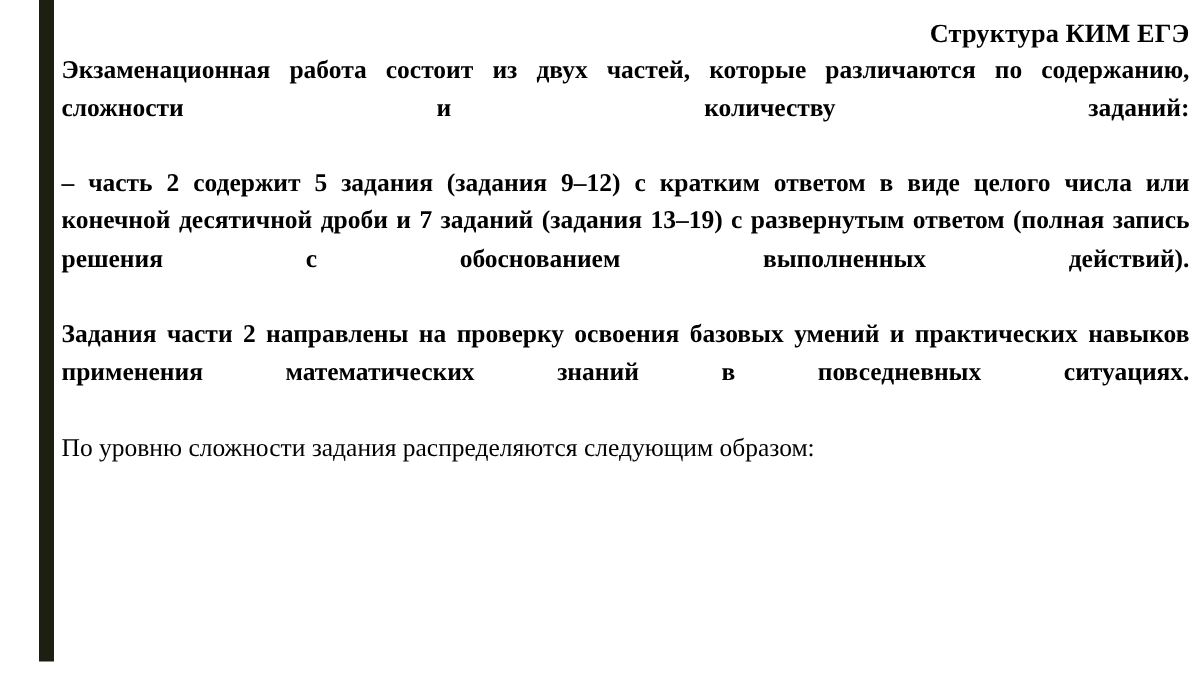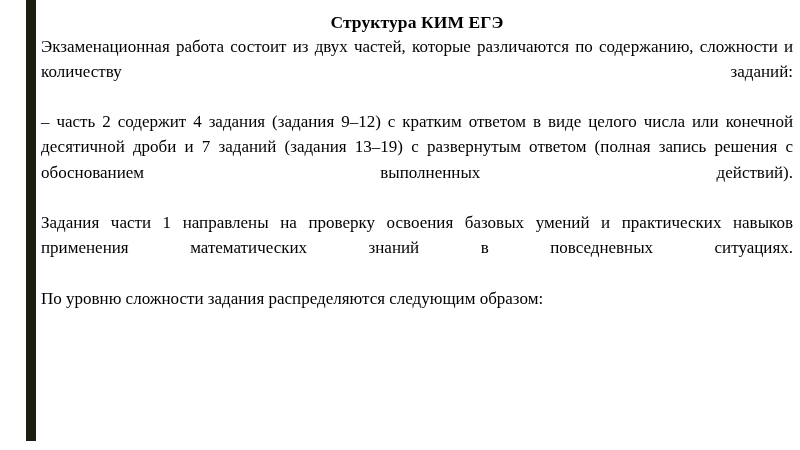--- a/index.html
+++ b/index.html
@@ -32,21 +32,21 @@
     left: 41px;
     top: 0px;
     width: 752px;
     height: 450px;
     box-sizing: border-box;
   }
 
   .slide-title {
     font-size: 17.5px;
     font-weight: bold;
-    text-align: center;
+    text-align: right;
     line-height: 1.0;
     margin: 0;
     padding-top: 14px;
     padding-bottom: 2px;
     letter-spacing: 0.1px;
   }
 
   .body-block {
     margin: 0;
     padding: 0;
@@ -64,20 +64,21 @@
   }
 
   
   p.para:last-child {
     margin-bottom: 0;
   }
 
   
   p.para.justify-all {
     text-align: justify;
+    font-weight: bold;
   }
   p.para.justify-all::after {
     content: "";
     display: inline-block;
     width: 100%;
     height: 0;
   }
 </style>
 </head>
 <body>
@@ -86,21 +87,21 @@
 
 <div class="slide">
 
   <h1 class="slide-title">Структура КИМ ЕГЭ</h1>
 
   <div class="body-block">
 
     <p class="para justify-all">Экзаменационная работа состоит из двух частей, которые различаются по содержанию, сложности и количеству заданий:</p>
 
 
-    <p class="para justify-all">– часть 2 содержит 4 задания (задания 9–12) с кратким ответом в виде целого числа или конечной десятичной дроби и 7 заданий (задания 13–19) с развернутым ответом (полная запись решения с обоснованием выполненных действий).</p>
+    <p class="para justify-all">– часть 2 содержит 5 задания (задания 9–12) с кратким ответом в виде целого числа или конечной десятичной дроби и 7 заданий (задания 13–19) с развернутым ответом (полная запись решения с обоснованием выполненных действий).</p>
 
-    <p class="para justify-all">Задания части 1 направлены на проверку освоения базовых умений и практических навыков применения математических знаний в повседневных ситуациях.</p>
+    <p class="para justify-all">Задания части 2 направлены на проверку освоения базовых умений и практических навыков применения математических знаний в повседневных ситуациях.</p>
 
 
     <p class="para">По уровню сложности задания распределяются следующим образом:</p>
 
   </div>
 </div>
 
 </body></html>

